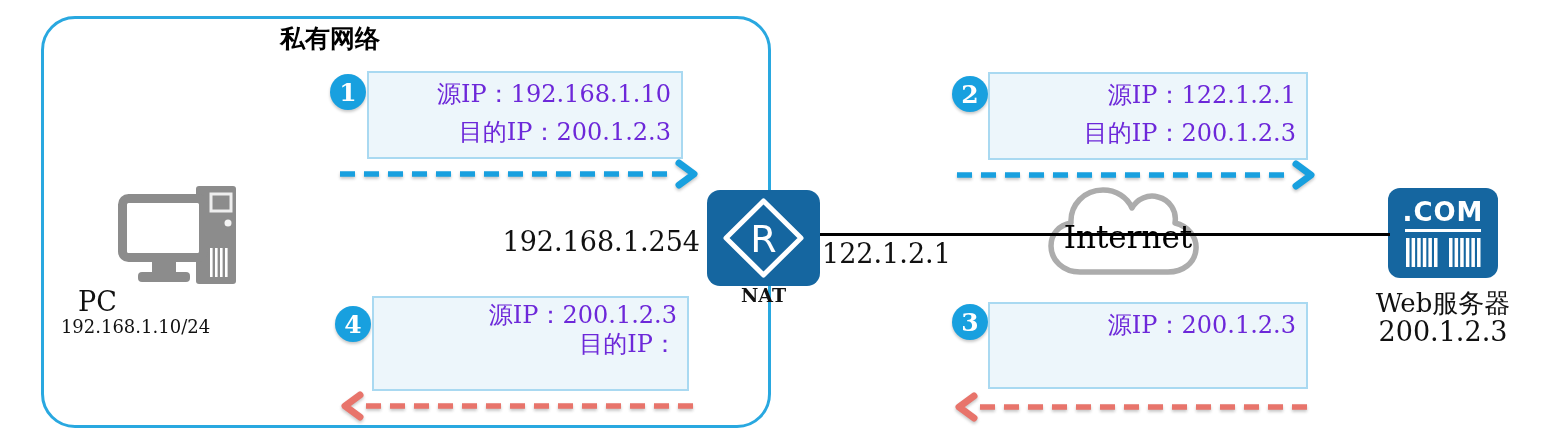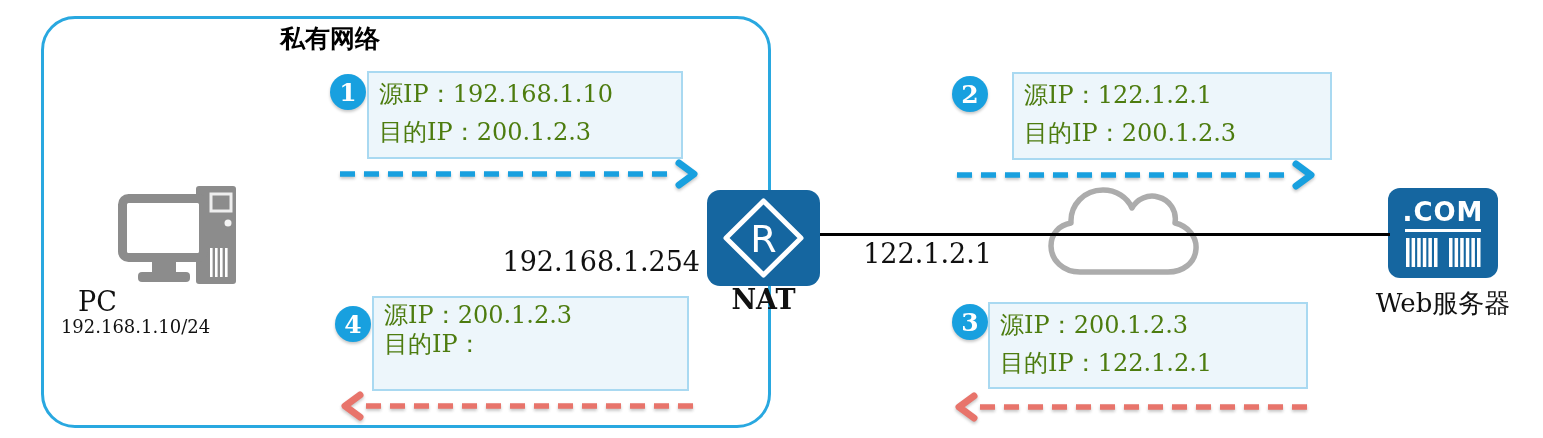--- a/index.html
+++ b/index.html
@@ -18,23 +18,23 @@
   .abs{position:absolute;}
 
   
   .pn-box{left:41px;top:16px;width:724px;height:406px;border:3px solid var(--network-border);
           border-radius:34px;background:transparent;}
   .pn-label{left:280px;top:22px;width:160px;font-family:"DejaVu Sans","Liberation Sans",sans-serif;
             font-weight:700;font-size:25px;color:#000;}
 
   
   .pbox{background:var(--packet-box-fill);border:2px solid var(--packet-box-border);
-        font-size:24px;line-height:38px;padding:2px 10px;color:#4d7c0f;}
+        font-size:24px;line-height:38px;padding:2px 10px;color:#6d28d9;text-align:right;}
   .box1{left:367px;top:71px;width:292px;height:80px;}
-  .box2{left:988px;top:72px;width:296px;height:80px;margin-left:24px;}
+  .box2{left:988px;top:72px;width:296px;height:80px;}
   .box3{left:988px;top:302px;width:296px;height:79px;}
   .box4{left:372px;top:296px;width:293px;height:86px;line-height:29px;padding-top:3px;}
   .outdent{margin-left:-6px;}
 
   .badge{width:36px;height:36px;border-radius:50%;background:var(--accent-blue);color:#fff;
          font-weight:700;font-size:25px;display:flex;align-items:center;justify-content:center;
          box-shadow:0 2px 3px rgba(0,0,0,.22);}
   .b1{left:330px;top:74px;}
   .b2{left:952px;top:76px;}
   .b3{left:952px;top:304px;}
@@ -50,23 +50,23 @@
   .head-blue{stroke:var(--accent-blue);stroke-width:7;fill:none;stroke-linecap:round;stroke-linejoin:round;}
   .dash-red{stroke:var(--arrow-red);stroke-width:5.5;stroke-dasharray:15 9;fill:none;}
   .head-red{stroke:var(--arrow-red);stroke-width:7;fill:none;stroke-linecap:round;stroke-linejoin:round;}
 
   
   .pc-icon{left:118px;top:184px;}
   .pc-label{left:78px;top:286px;width:170px;text-align:left;font-size:27px;}
   .pc-ip{left:28px;top:316px;width:215px;text-align:center;font-size:18px;}
 
   .router-icon{left:707px;top:190px;z-index:5;}
-  .nat-label{left:705px;top:284px;width:117px;text-align:center;font-weight:700;font-size:27px;}
-  .nat-inside-ip{left:460px;top:246px;width:240px;text-align:right;font-size:27px;}
-  .nat-outside-ip{left:822px;top:238px;width:170px;text-align:right;font-size:27px;}
+  .nat-label{left:705px;top:284px;width:117px;text-align:center;font-weight:700;font-size:19px;}
+  .nat-inside-ip{left:460px;top:226px;width:240px;text-align:right;font-size:27px;}
+  .nat-outside-ip{left:822px;top:238px;width:170px;text-align:left;font-size:27px;}
 
   .black-line{left:820px;top:233px;width:570px;height:3px;background:#000;z-index:3;}
   .cloud-icon{left:1046px;top:182px;z-index:2;}
   .internet-label{left:1040px;top:219px;width:176px;text-align:center;font-size:31px;z-index:4;color:#000;}
 
   .server-icon{left:1388px;top:188px;}
   .server-fill{fill:var(--device-blue);}
   .ws-label{left:1358px;top:286px;width:170px;text-align:center;font-size:26px;}
   .ws-ip{left:1358px;top:316px;width:170px;text-align:center;font-size:27px;}
 
@@ -118,21 +118,20 @@
     <div>目的IP：200.1.2.3</div>
   </div>
   <svg class="abs arrow a2" width="370" height="30" viewBox="0 0 370 30">
     <line class="dash-blue" x1="7" y1="15" x2="340" y2="15"></line>
     <path class="head-blue" d="M346,4 L361,15 L346,26"></path>
   </svg>
 
   <div class="abs badge b3">3</div>
   <div class="abs pbox box3">
     <div>源IP：200.1.2.3</div>
-    <div>目的IP：122.1.2.1</div>
   </div>
   <svg class="abs arrow a3" width="370" height="30" viewBox="0 0 370 30">
     <line class="dash-red" x1="30" y1="15" x2="365" y2="15"></line>
     <path class="head-red" d="M24,4 L9,15 L24,26"></path>
   </svg>
 
   <div class="abs badge b4">4</div>
   <div class="abs pbox box4">
     <div>源IP：200.1.2.3</div>
     <div>目的IP：</div>
@@ -149,20 +148,21 @@
     <text class="r-letter" x="56.5" y="62" text-anchor="middle">R</text>
   </svg>
   <div class="abs nat-outside-ip">122.1.2.1</div>
   <div class="abs nat-label">NAT</div>
 
   <div class="abs black-line"></div>
 
   <svg class="abs cloud-icon" width="162" height="98" viewBox="0 0 162 98">
     <path class="cloud-path" d="M 34,90 C 17,90 5,78 5,64 C 5,52 13,43 25,41 C 24,23 38,8 57,8 C 70,8 81,15 86,26 C 91,17 102,12 112,15 C 124,18 131,29 129,41 C 142,44 151,55 150,67 C 149,81 137,90 122,90 Z"></path>
   </svg>
+  <div class="abs internet-label">Internet</div>
 
   <svg class="abs server-icon" width="110" height="90" viewBox="0 0 110 90">
     <rect class="server-fill" x="0" y="0" width="110" height="90" rx="12"></rect>
     <text class="com-text" x="55" y="33" text-anchor="middle">.COM</text>
     <rect x="17" y="41" width="76" height="3" fill="#ffffff"></rect>
     <g>
       <rect x="18" y="50" width="3.5" height="29" fill="#ffffff"></rect>
       <rect x="23.6" y="50" width="3.5" height="29" fill="#ffffff"></rect>
       <rect x="29.2" y="50" width="3.5" height="29" fill="#ffffff"></rect>
       <rect x="34.8" y="50" width="3.5" height="29" fill="#ffffff"></rect>
@@ -170,14 +170,15 @@
       <rect x="46" y="50" width="3.5" height="29" fill="#ffffff"></rect>
       <rect x="61" y="50" width="3.5" height="29" fill="#ffffff"></rect>
       <rect x="66.6" y="50" width="3.5" height="29" fill="#ffffff"></rect>
       <rect x="72.2" y="50" width="3.5" height="29" fill="#ffffff"></rect>
       <rect x="77.8" y="50" width="3.5" height="29" fill="#ffffff"></rect>
       <rect x="83.4" y="50" width="3.5" height="29" fill="#ffffff"></rect>
       <rect x="89" y="50" width="3.5" height="29" fill="#ffffff"></rect>
     </g>
   </svg>
   <div class="abs ws-label">Web服务器</div>
+  <div class="abs ws-ip">200.1.2.3</div>
 
 </div>
 
 </body></html>

